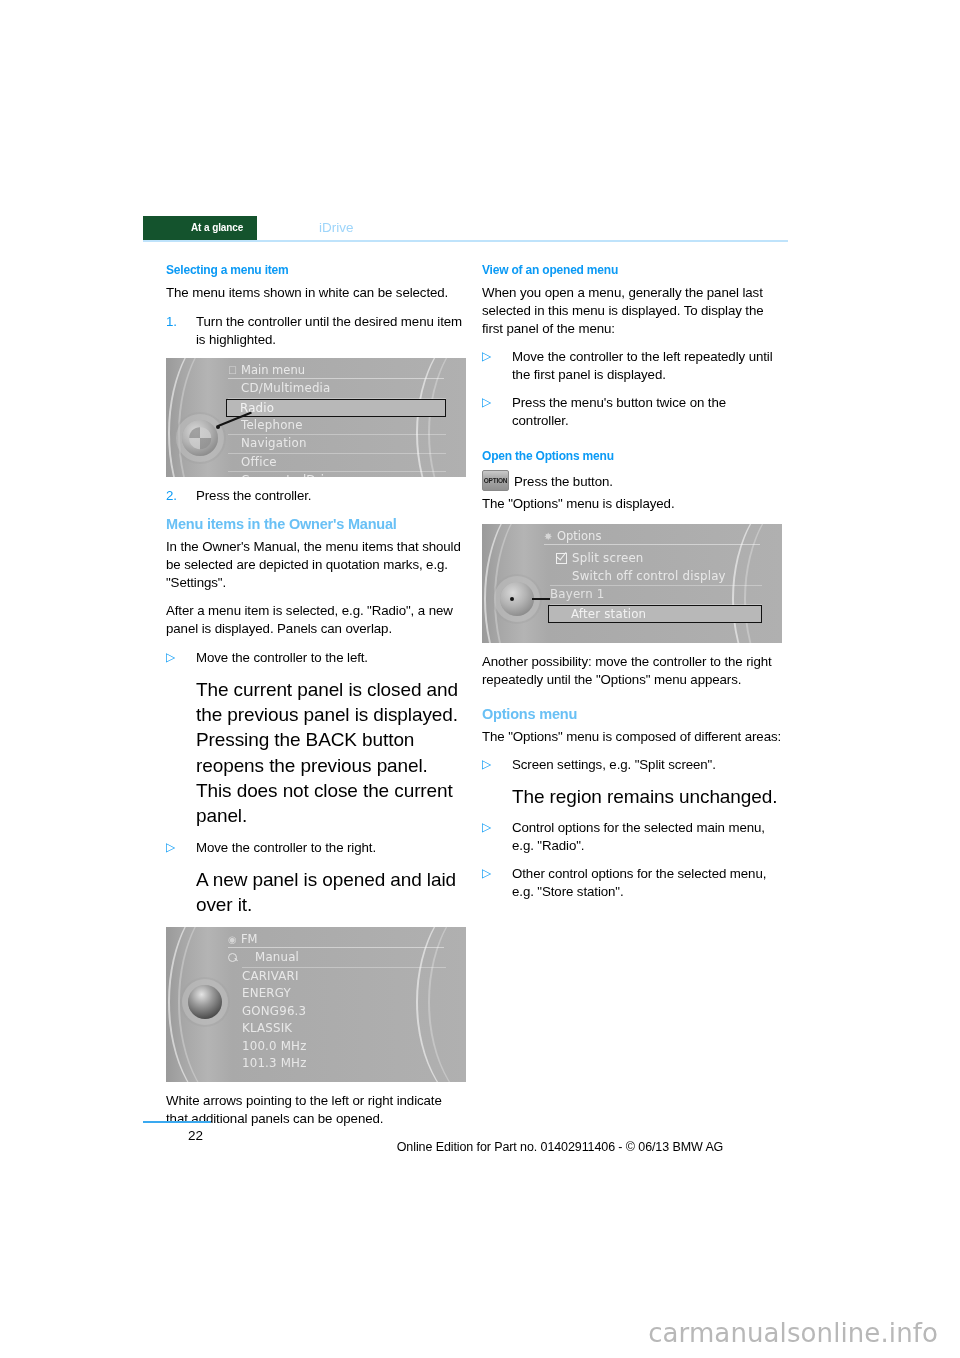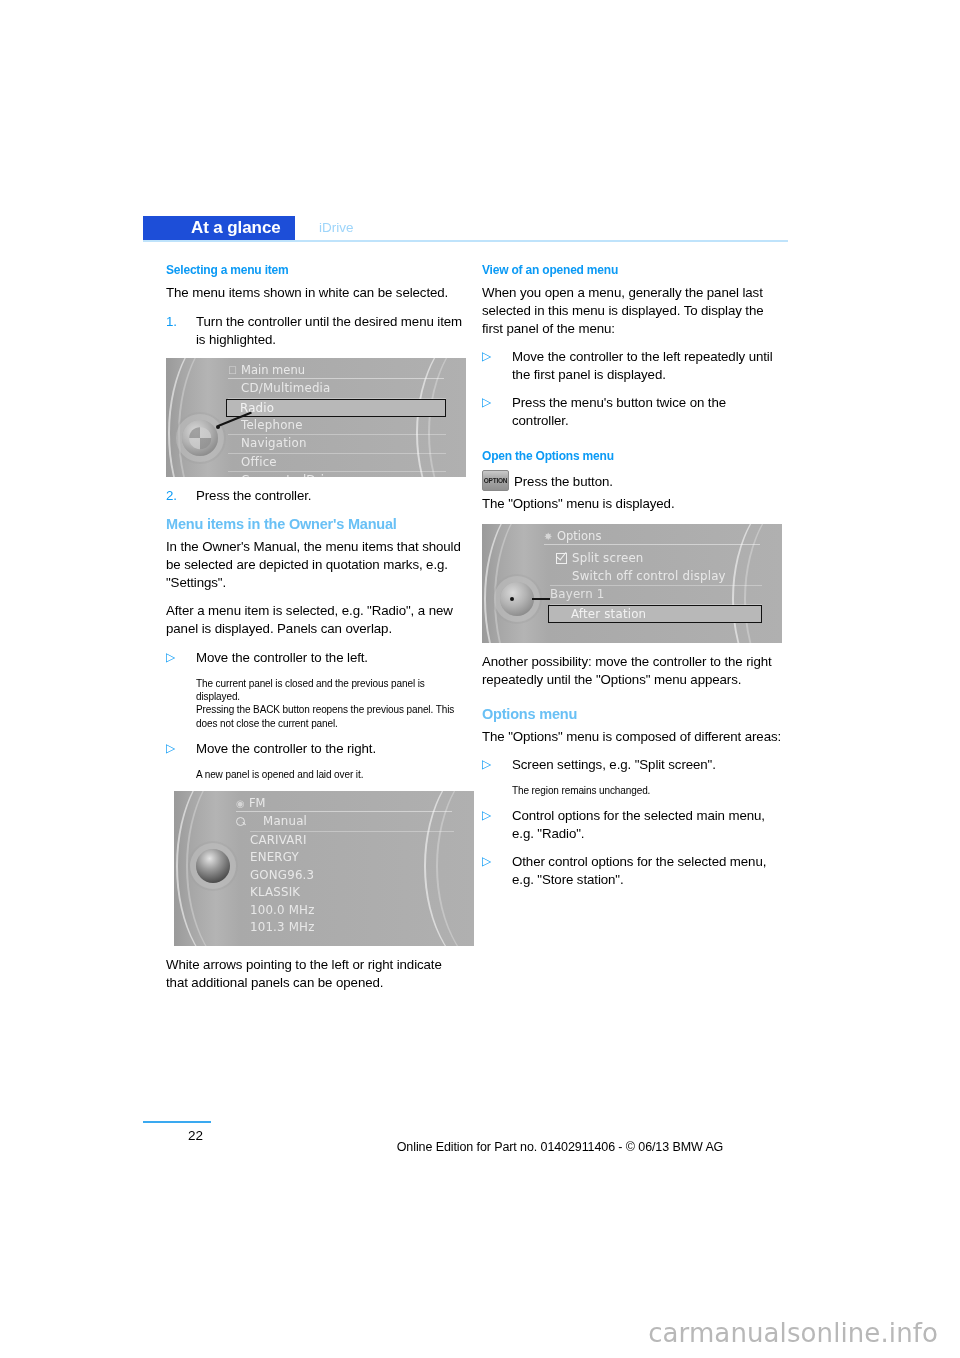--- a/index.html
+++ b/index.html
@@ -28,23 +28,23 @@
     position: absolute;
     left: 143px;
     top: 216px;
     width: 645px;
     height: 24px;
   }
   .tab-active {
     position: absolute;
     left: 0; top: 0;
     height: 24px;
-    background: #1d4ed8;
+    background: #14532d;
     color: #ffffff;
-    font-size: 17px;
+    font-size: 10px;
     font-weight: bold;
     line-height: 24px;
     padding: 0 14px 0 48px;
     box-sizing: border-box;
     letter-spacing: -0.1px;
   }
   .tab-inactive {
     position: absolute;
     left: 176px; top: 0;
     height: 24px;
@@ -113,36 +113,36 @@
     font-size: 13.3px;
     line-height: 1.335;
   }
   .item .marker.tri {
     font-size: 12px;
     line-height: 1.45;
   }
   .item-sub {
     padding-left: 30px;
     margin-bottom: 10px;
-    font-size: 10px;
+    font-size: 19px;
     line-height: 1.335;
     letter-spacing: -0.1px;
   }
 
   
   .shot {
     position: relative;
     width: 300px;
     background: linear-gradient(90deg,#9a9a9a 0%,#a7a7a7 6%,#b4b4b4 14%,#a9a9a9 22%,#b0b0b0 100%);
     overflow: hidden;
     margin: 0 0 10px 0;
     font-family: "DejaVu Sans", sans-serif;
   }
   .shot-1 { height: 119px; }
-  .shot-3 { height: 155px; margin-left: 8px; }
+  .shot-3 { height: 155px; }
 
   
   .shot .curve {
     position: absolute;
     border-left: 2px solid rgba(255,255,255,0.55);
     border-radius: 50%;
     width: 120px;
     height: 220px;
     top: -35px;
     pointer-events: none;

